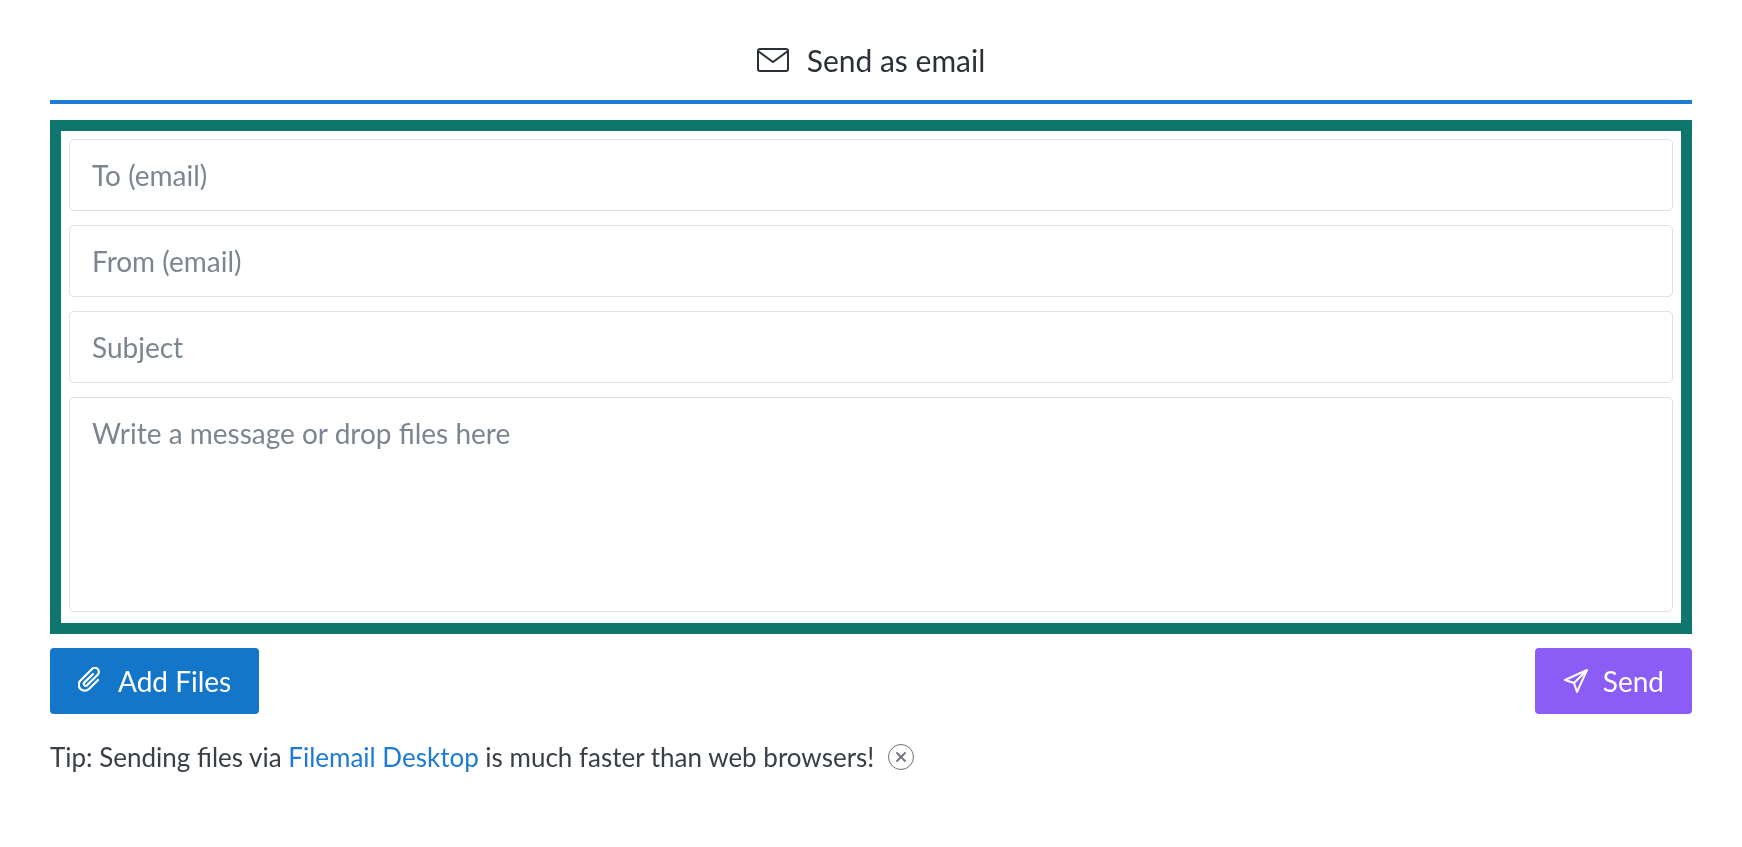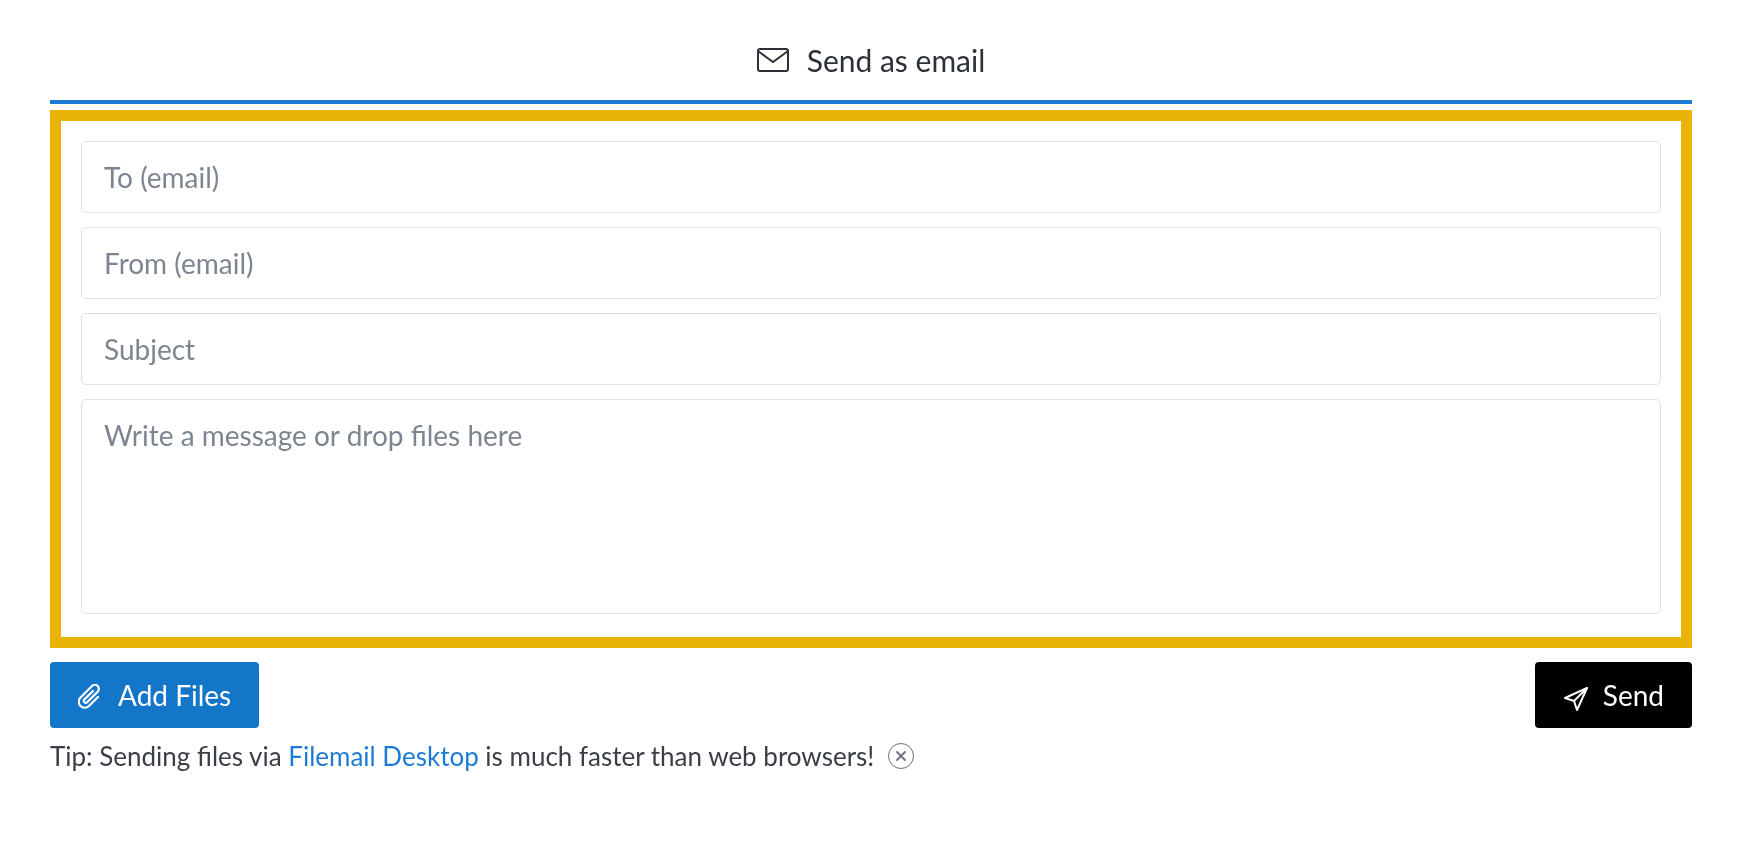--- a/index.html
+++ b/index.html
@@ -42,23 +42,23 @@
     
     .tab-icon {
       display: flex;
       align-items: center;
       justify-content: center;
       width: 32px;
       height: 32px;
     }
     
     .form-highlight-box {
-      border: 11px solid #eab308;
-      padding: 20px;
-      margin-top: 6px;
+      border: 11px solid #0f766e;
+      padding: 8px;
+      margin-top: 16px;
     }
     
     .form-input {
       width: 100%;
       border: 1px solid #e0e0e0;
       border-radius: 5px;
       padding: 18px 22px;
       font-size: 28px;
       color: #2c3138;
       font-family: inherit;
@@ -95,49 +95,49 @@
       margin-top: 14px;
     }
     
     .button-group-left {
       display: flex;
       gap: 24px;
     }
     
     .btn {
       display: flex;
-      align-items: flex-end;
+      align-items: center;
       gap: 14px;
       padding: 16px 28px;
       border: none;
       border-radius: 4px;
       font-size: 28px;
       font-weight: 400;
       cursor: pointer;
       color: #ffffff;
       font-family: inherit;
     }
     
     .btn-primary {
       background: #1476c9;
     }
     
     .btn-disabled {
-      background: #000000;
+      background: #8b5cf6;
       cursor: default;
     }
     
     .btn-icon {
       display: flex;
       align-items: center;
       justify-content: center;
     }
     
     .tip-row {
-      margin-top: 12px;
+      margin-top: 27px;
       font-size: 26px;
       color: #3a3f47;
       display: flex;
       align-items: center;
       gap: 8px;
     }
     
     .tip-link {
       color: #1d7bd6;
       text-decoration: none;

